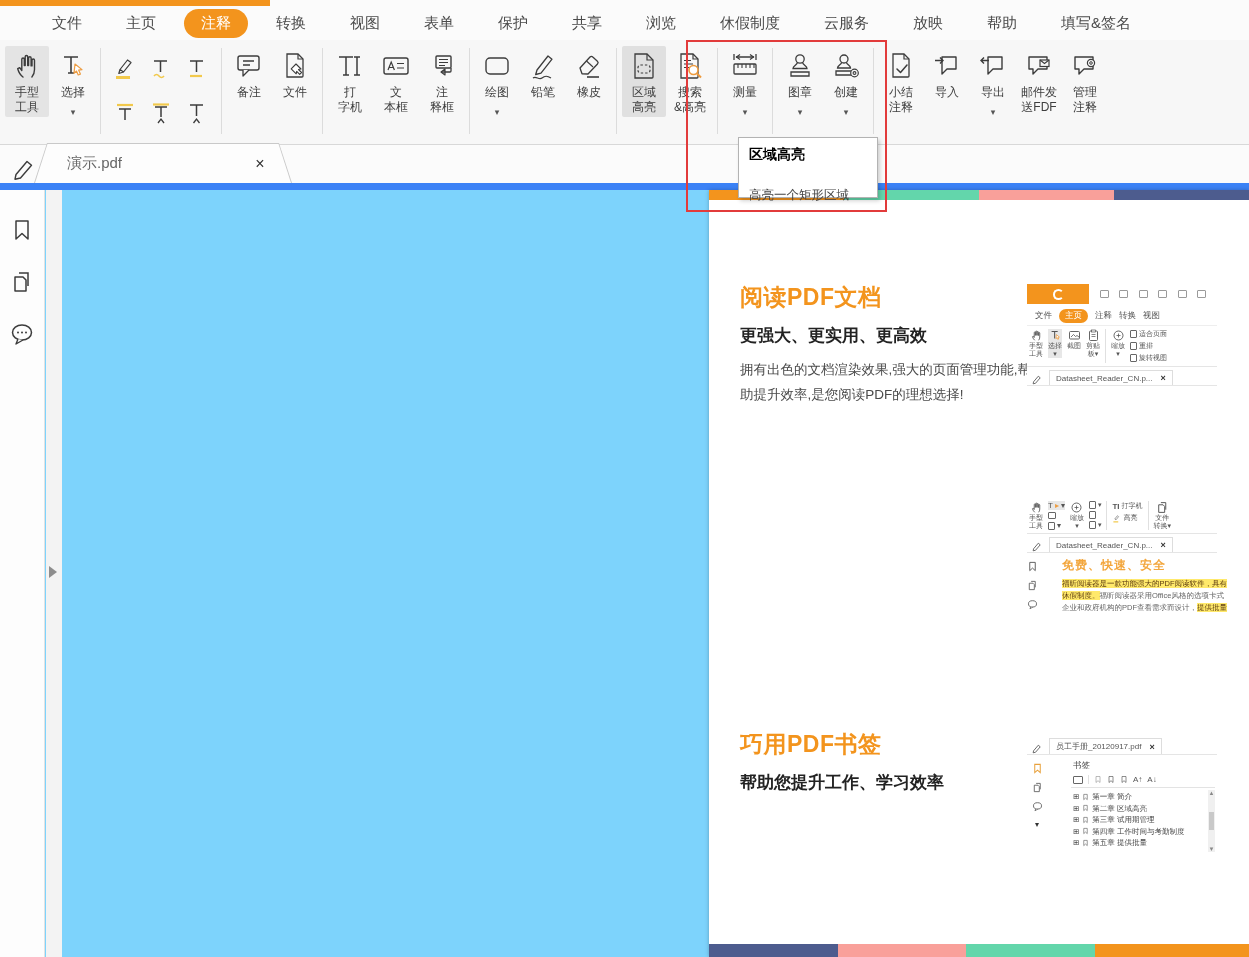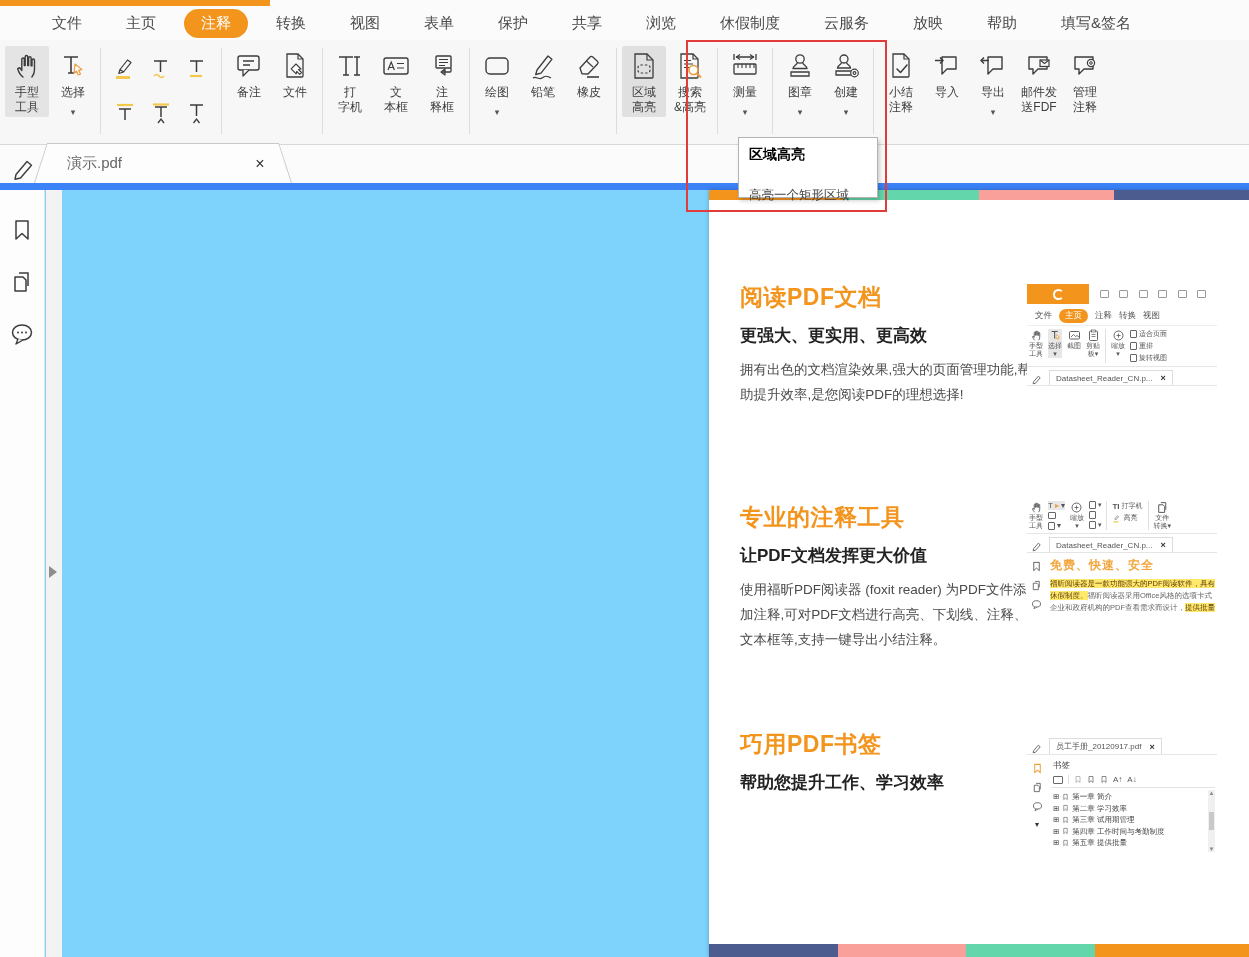--- a/index.html
+++ b/index.html
@@ -92,21 +92,21 @@
   .t-stack .r { display:flex; align-items:center; gap:2px; white-space:nowrap; }
   .t-vdiv { width:1px; background:#e0e0e0; align-self:stretch; }
   .t-tabrow { display:flex; align-items:flex-end; border-top:1px solid #e5e5e5; border-bottom:1px solid #e5e5e5;
     height:20px; font-size:8px; color:#555; gap:6px; padding-left:4px; }
   .t-tabbox { display:flex; align-items:center; gap:8px; border:1px solid #ddd; border-bottom:none;
     padding:2px 6px; background:#fff; }
   .t-x { font-size:9px; color:#333; font-weight:bold; }
   .box-ic { border:1px solid #666; border-radius:1px; display:inline-block; }
   .t-body { display:flex; }
   .t-siderail { width:20px; display:flex; flex-direction:column; align-items:center; gap:8px; padding-top:8px; }
-  .t-content { flex:1; padding:2px 2px 0 4px; }
+  .t-content { flex:1; padding:2px 2px 0 4px;margin-left:20px; }
   .t-h { font-size:12px; font-weight:bold; color:#f3a63c; margin:2px 0 4px; letter-spacing:1px; }
   .t-line { font-size:7.5px; line-height:12px; color:#5c3b10; white-space:nowrap; overflow:hidden; }
   .t-line .hl { background:#ffe96b; }
   .t-line .plain { color:#666; }
   .bm-head { font-size:8.5px; color:#444; margin:3px 0 2px 2px; }
   .bm-icons { display:flex; gap:5px; align-items:center; font-size:8px; color:#555; border-bottom:1px solid #e3e3e3; padding:1px 2px 3px; }
   .bm-list { position:relative; padding:3px 10px 2px 2px; }
   .bm-item { display:flex; align-items:center; gap:3px; font-size:7.5px; color:#444; line-height:11.5px; white-space:nowrap; }
   .bm-scroll { position:absolute; right:0; top:2px; width:7px; height:62px; background:#f0f0f0;
     display:flex; flex-direction:column; align-items:center; justify-content:space-between; font-size:6px; color:#888; }
@@ -568,25 +568,20 @@
           <svg width="12" height="12" viewBox="0 0 28 28">
               <path d="M6 20.5L17 7.5l4.5 3.8L10.5 24 5 25.2z" fill="none" stroke="#555" stroke-width="2"></path>
             </svg>
           <span class="t-tabbox">
               <span>Datasheet_Reader_CN.p...</span>
               <span class="t-x">×</span>
             </span>
         </div>
       </div>
 
-      <div class="section" style="top:312px">
-        <div class="sec-heading">专业的注释工具</div>
-        <div class="sec-sub">让PDF文档发挥更大价值</div>
-        <div class="sec-body">使用福昕PDF阅读器 (foxit reader) 为PDF文件添加注释,可对PDF文档进行高亮、下划线、注释、文本框等,支持一键导出小结注释。</div>
-      </div>
 
       <div class="thumb" style="top:308px;height:142px">
         <div class="t-tools" style="border-top:none">
           <div class="t-tool">
             <svg width="13" height="13" viewBox="0 0 30 30">
                 <path d="M11 26c-2.4-1.7-4.3-4.8-5.3-8.3l2-1 2.1 2.8V8.2a1.25 1.25 0 0 1 2.5 0v6.3h.9V5.8a1.25 1.25 0 0 1 2.5 0v8.7h.9V7a1.25 1.25 0 0 1 2.5 0v7.9h.9V9.3a1.25 1.25 0 0 1 2.5 0v9.2c0 3.2-.9 5.6-2.6 7.5" fill="none" stroke="#555" stroke-width="2"></path>
               </svg>
             <span>手型
 工具</span>
           </div>
@@ -720,21 +715,21 @@
                   <svg width="7" height="8" viewBox="0 0 24 24">
                     <path d="M6 3h12v18l-6-5.5L6 21z" fill="none" stroke="#555" stroke-width="2"></path>
                   </svg>
                   <span>第一章 简介</span>
                 </div>
               <div class="bm-item">
                   <span>⊞</span>
                   <svg width="7" height="8" viewBox="0 0 24 24">
                     <path d="M6 3h12v18l-6-5.5L6 21z" fill="none" stroke="#555" stroke-width="2"></path>
                   </svg>
-                  <span>第二章 学习效率</span>
+                  <span>第二章 区域高亮</span>
                 </div>
               <div class="bm-item">
                   <span>⊞</span>
                   <svg width="7" height="8" viewBox="0 0 24 24">
                     <path d="M6 3h12v18l-6-5.5L6 21z" fill="none" stroke="#555" stroke-width="2"></path>
                   </svg>
                   <span>第三章 试用期管理</span>
                 </div>
               <div class="bm-item">
                   <span>⊞</span>

